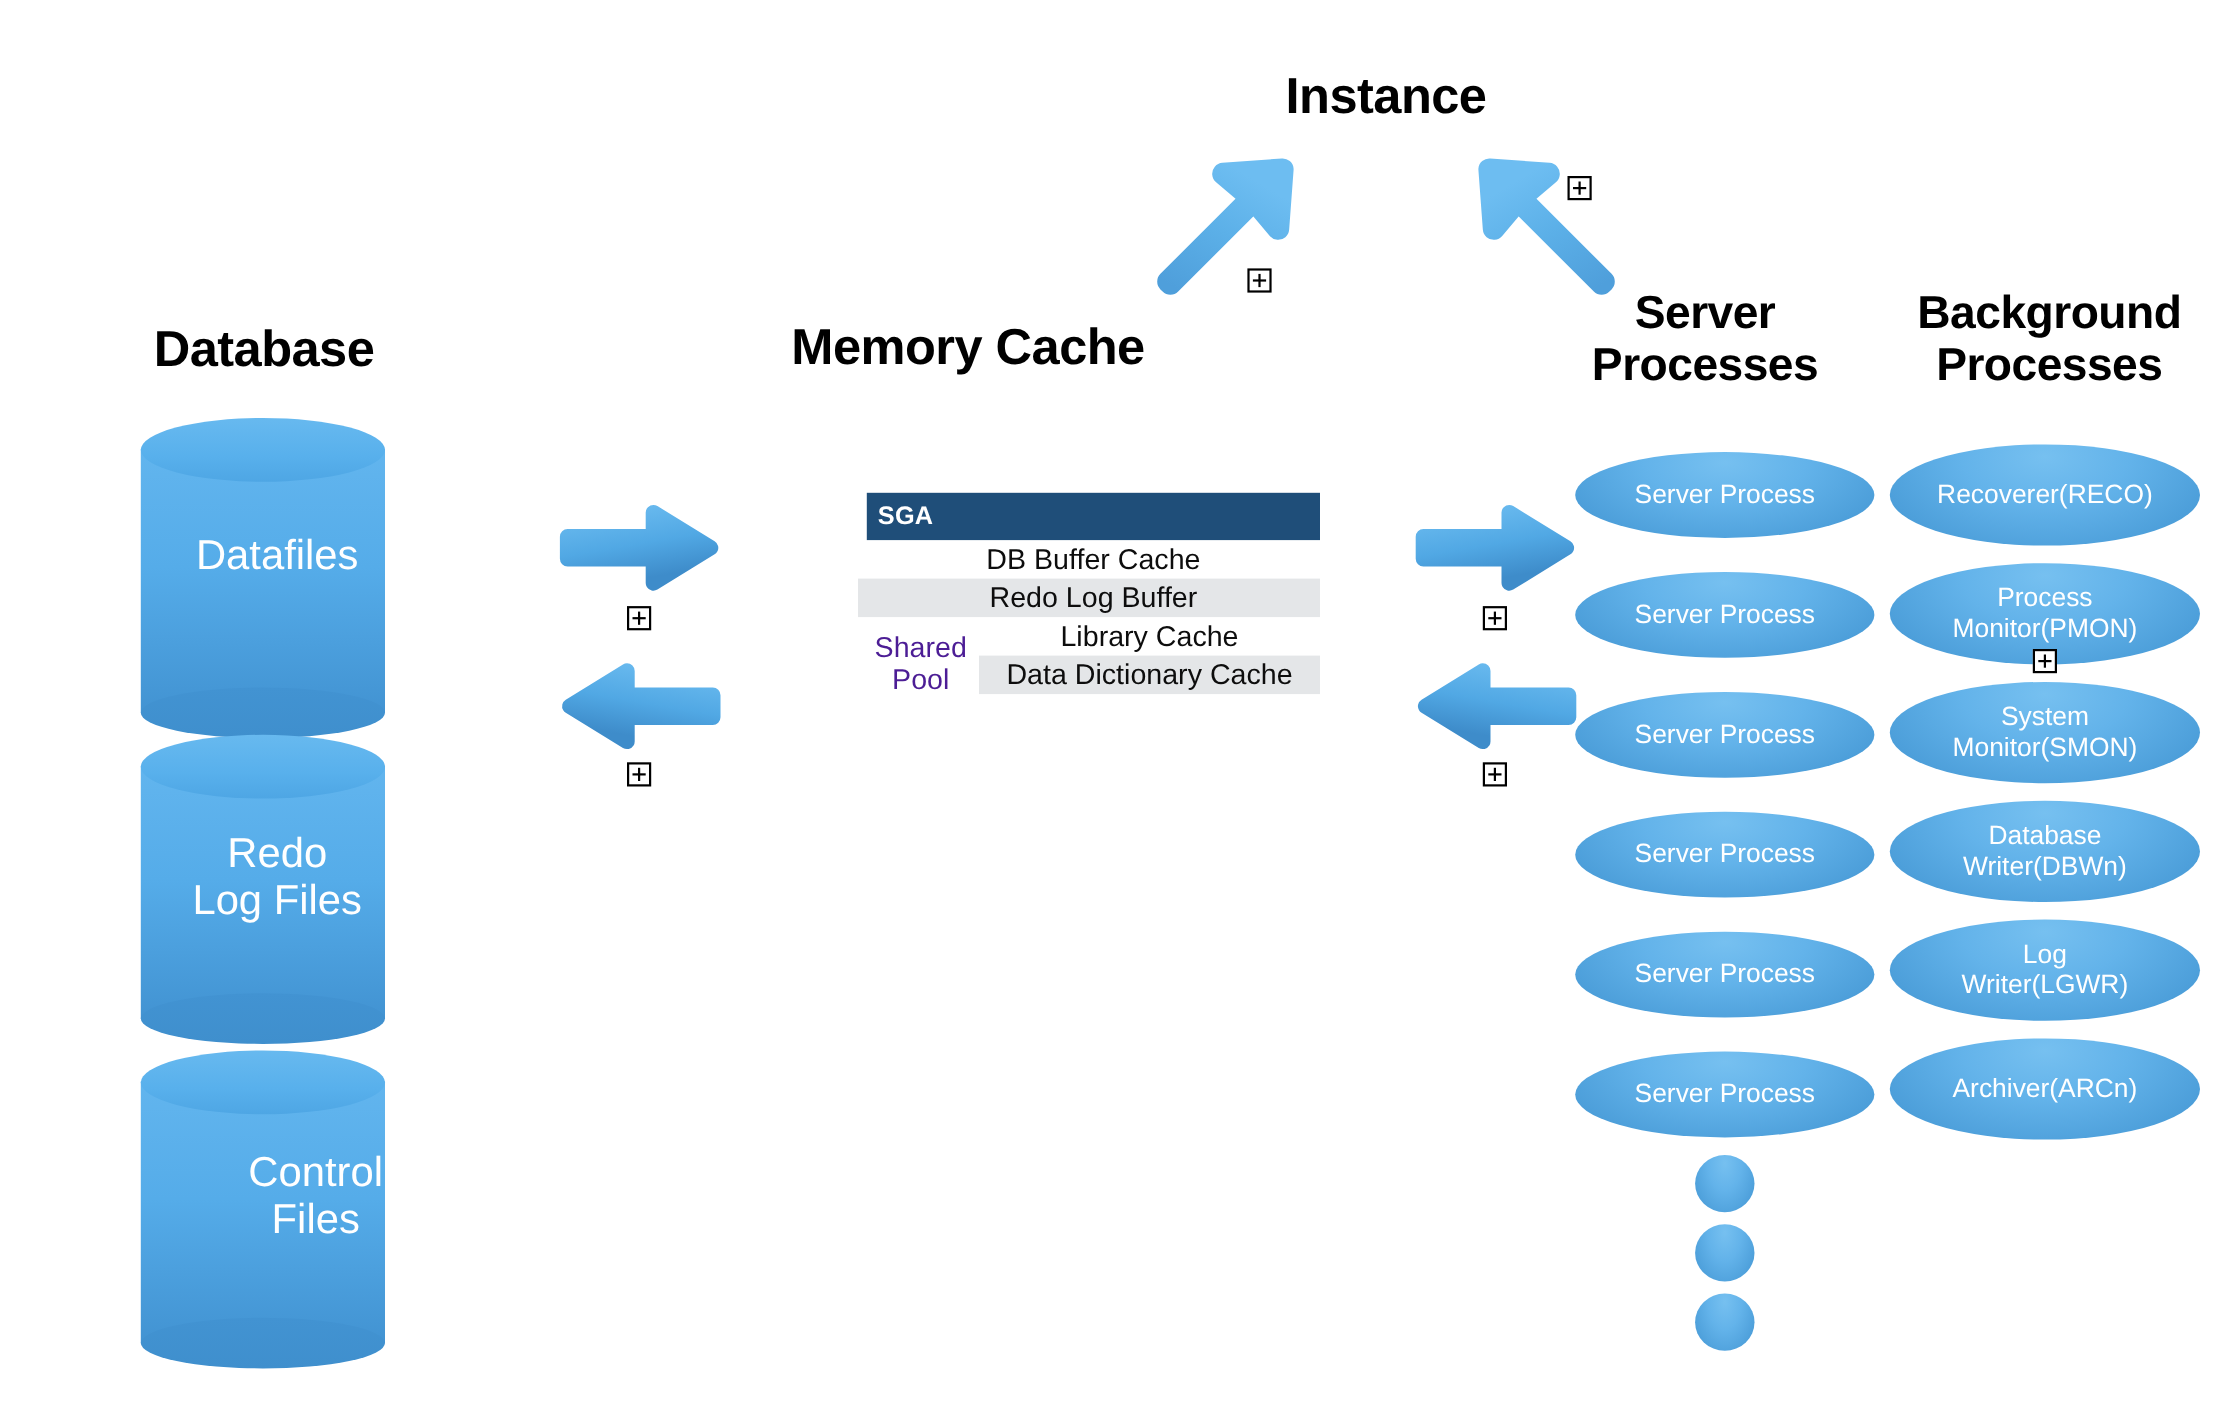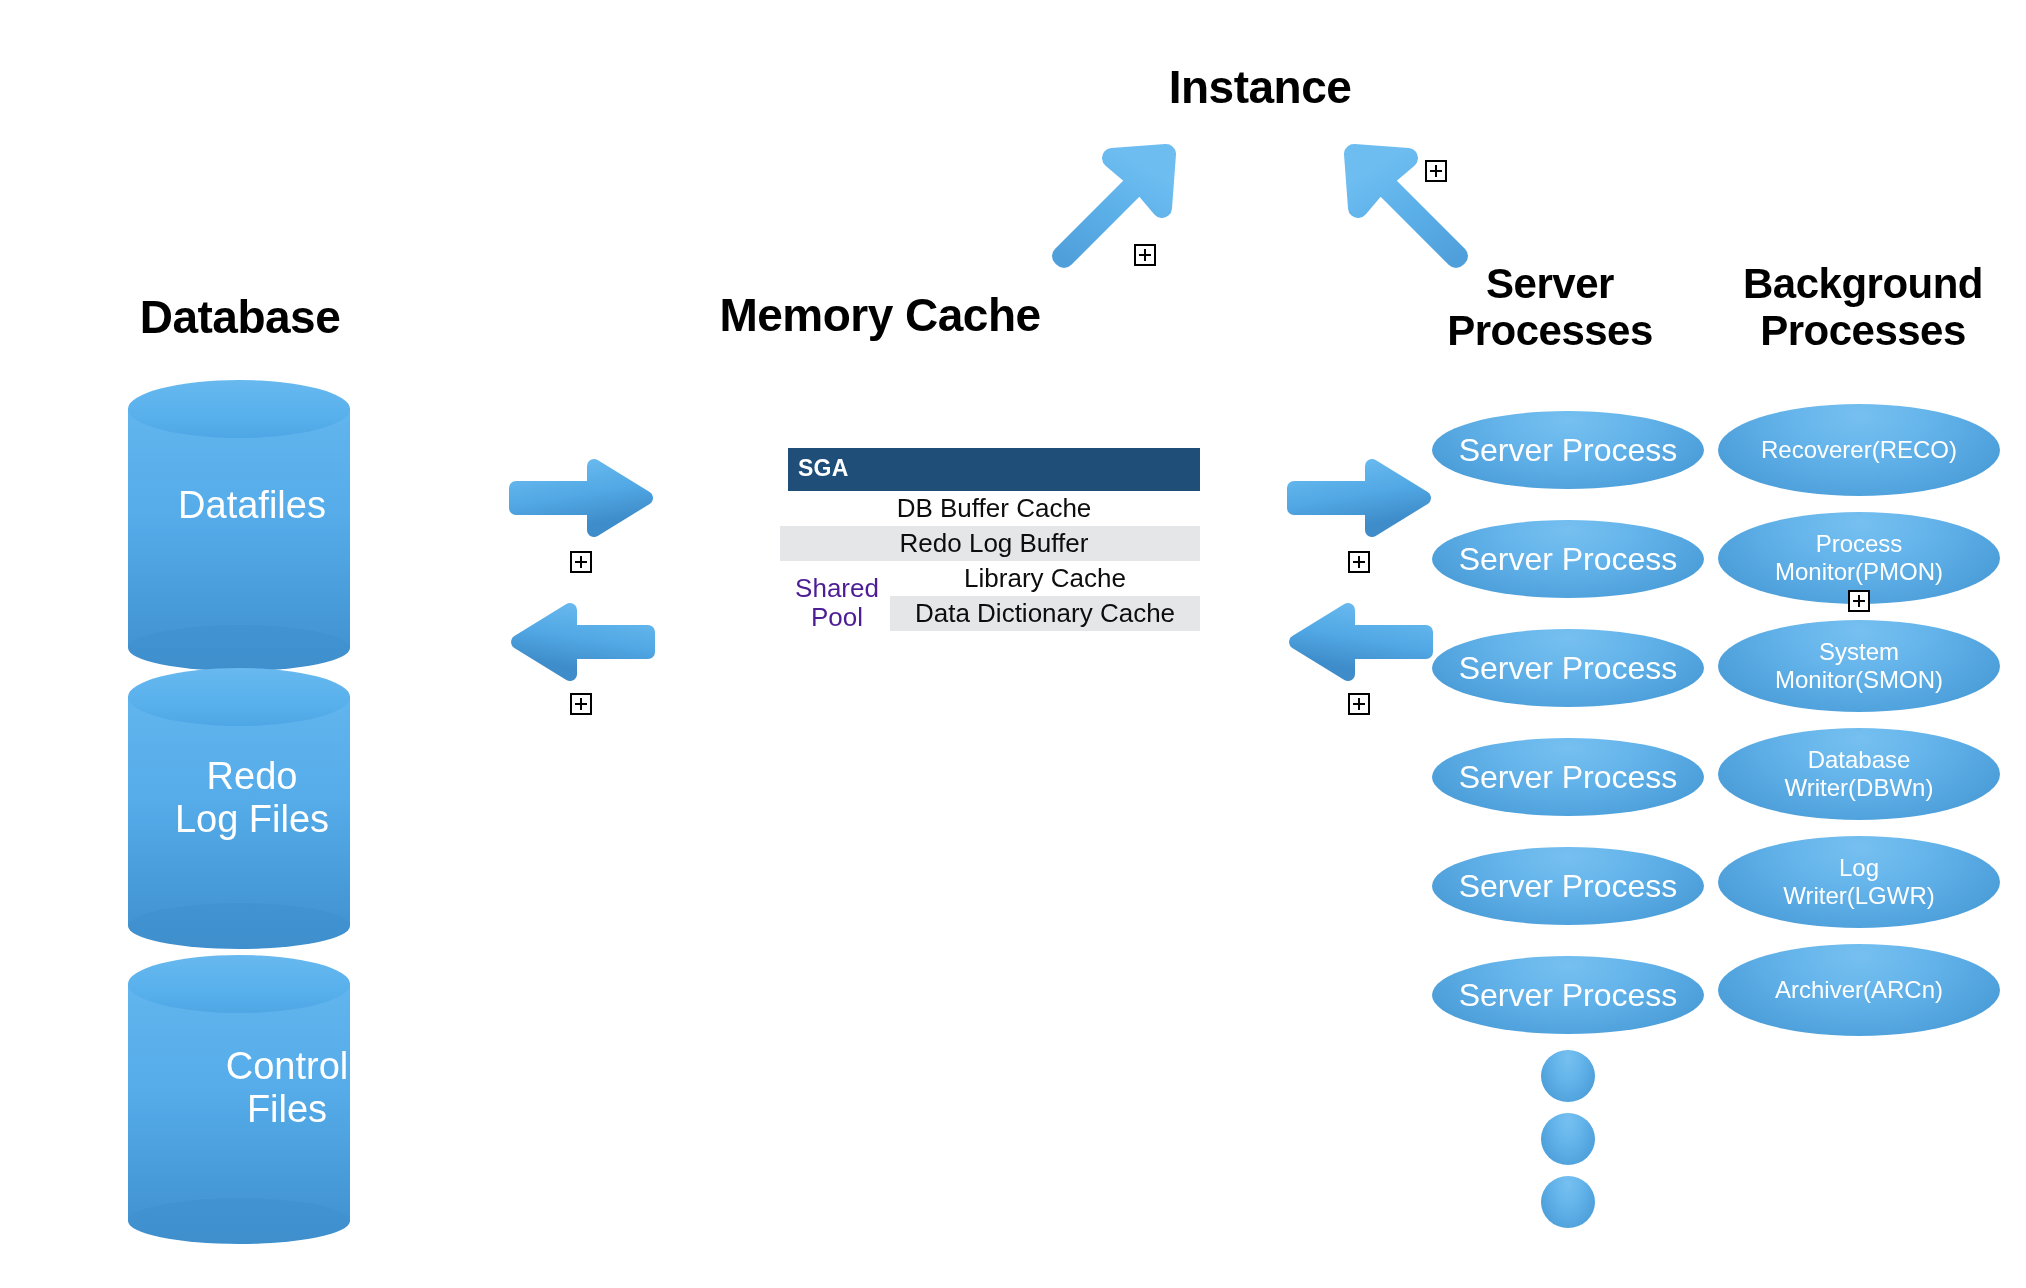--- a/index.html
+++ b/index.html
@@ -141,21 +141,21 @@
     align-items: center;
     justify-content: center;
     text-align: center;
     line-height: 1.15;
     white-space: pre-line;
   }
   .server-ellipse {
     width: 272px;
     height: 78px;
     left: 1432px;
-    font-size: 32px;
+    font-size: 24px;
   }
   .bg-ellipse {
     width: 282px;
     height: 92px;
     left: 1718px;
     font-size: 24px;
   }
   .dot-ellipse {
     position: absolute;
     left: 1541px;

